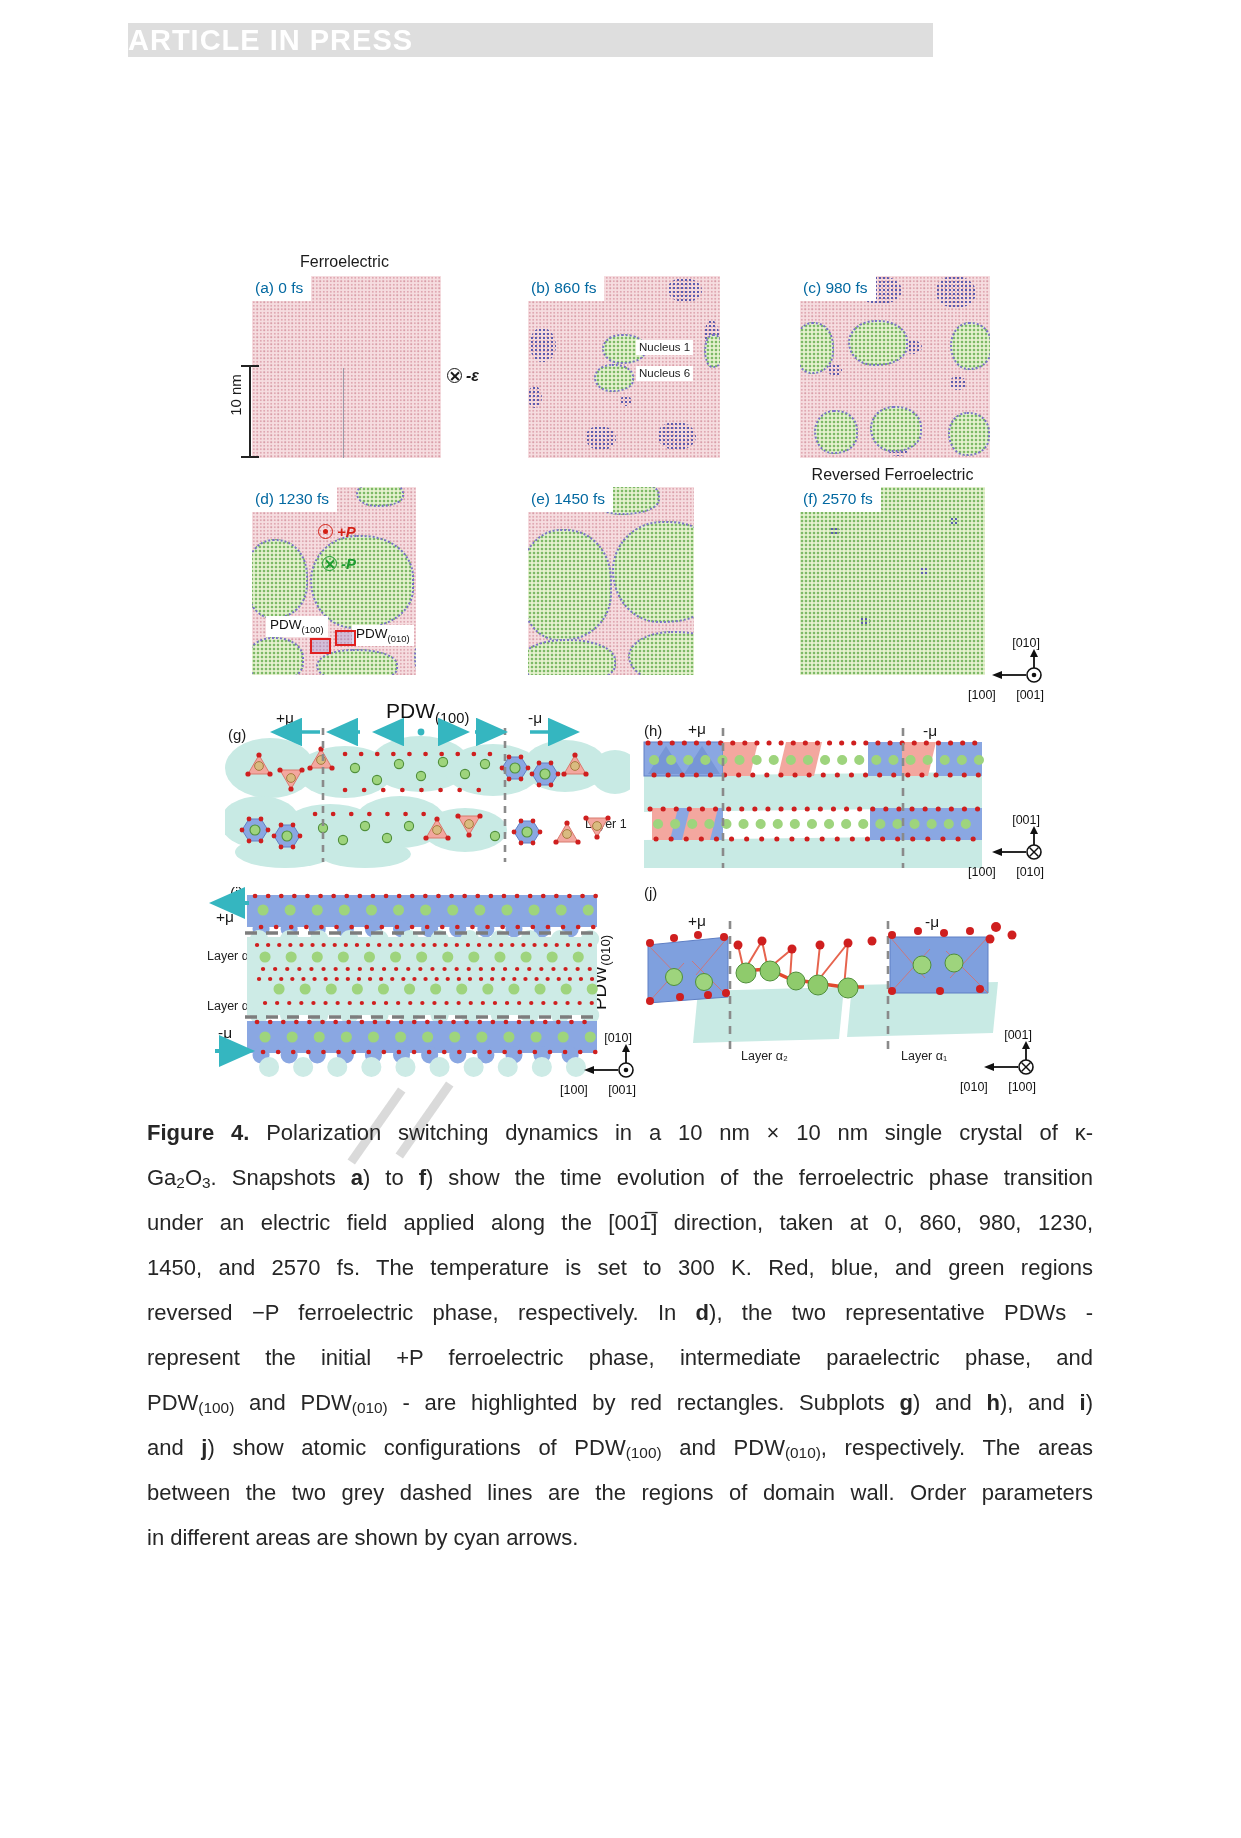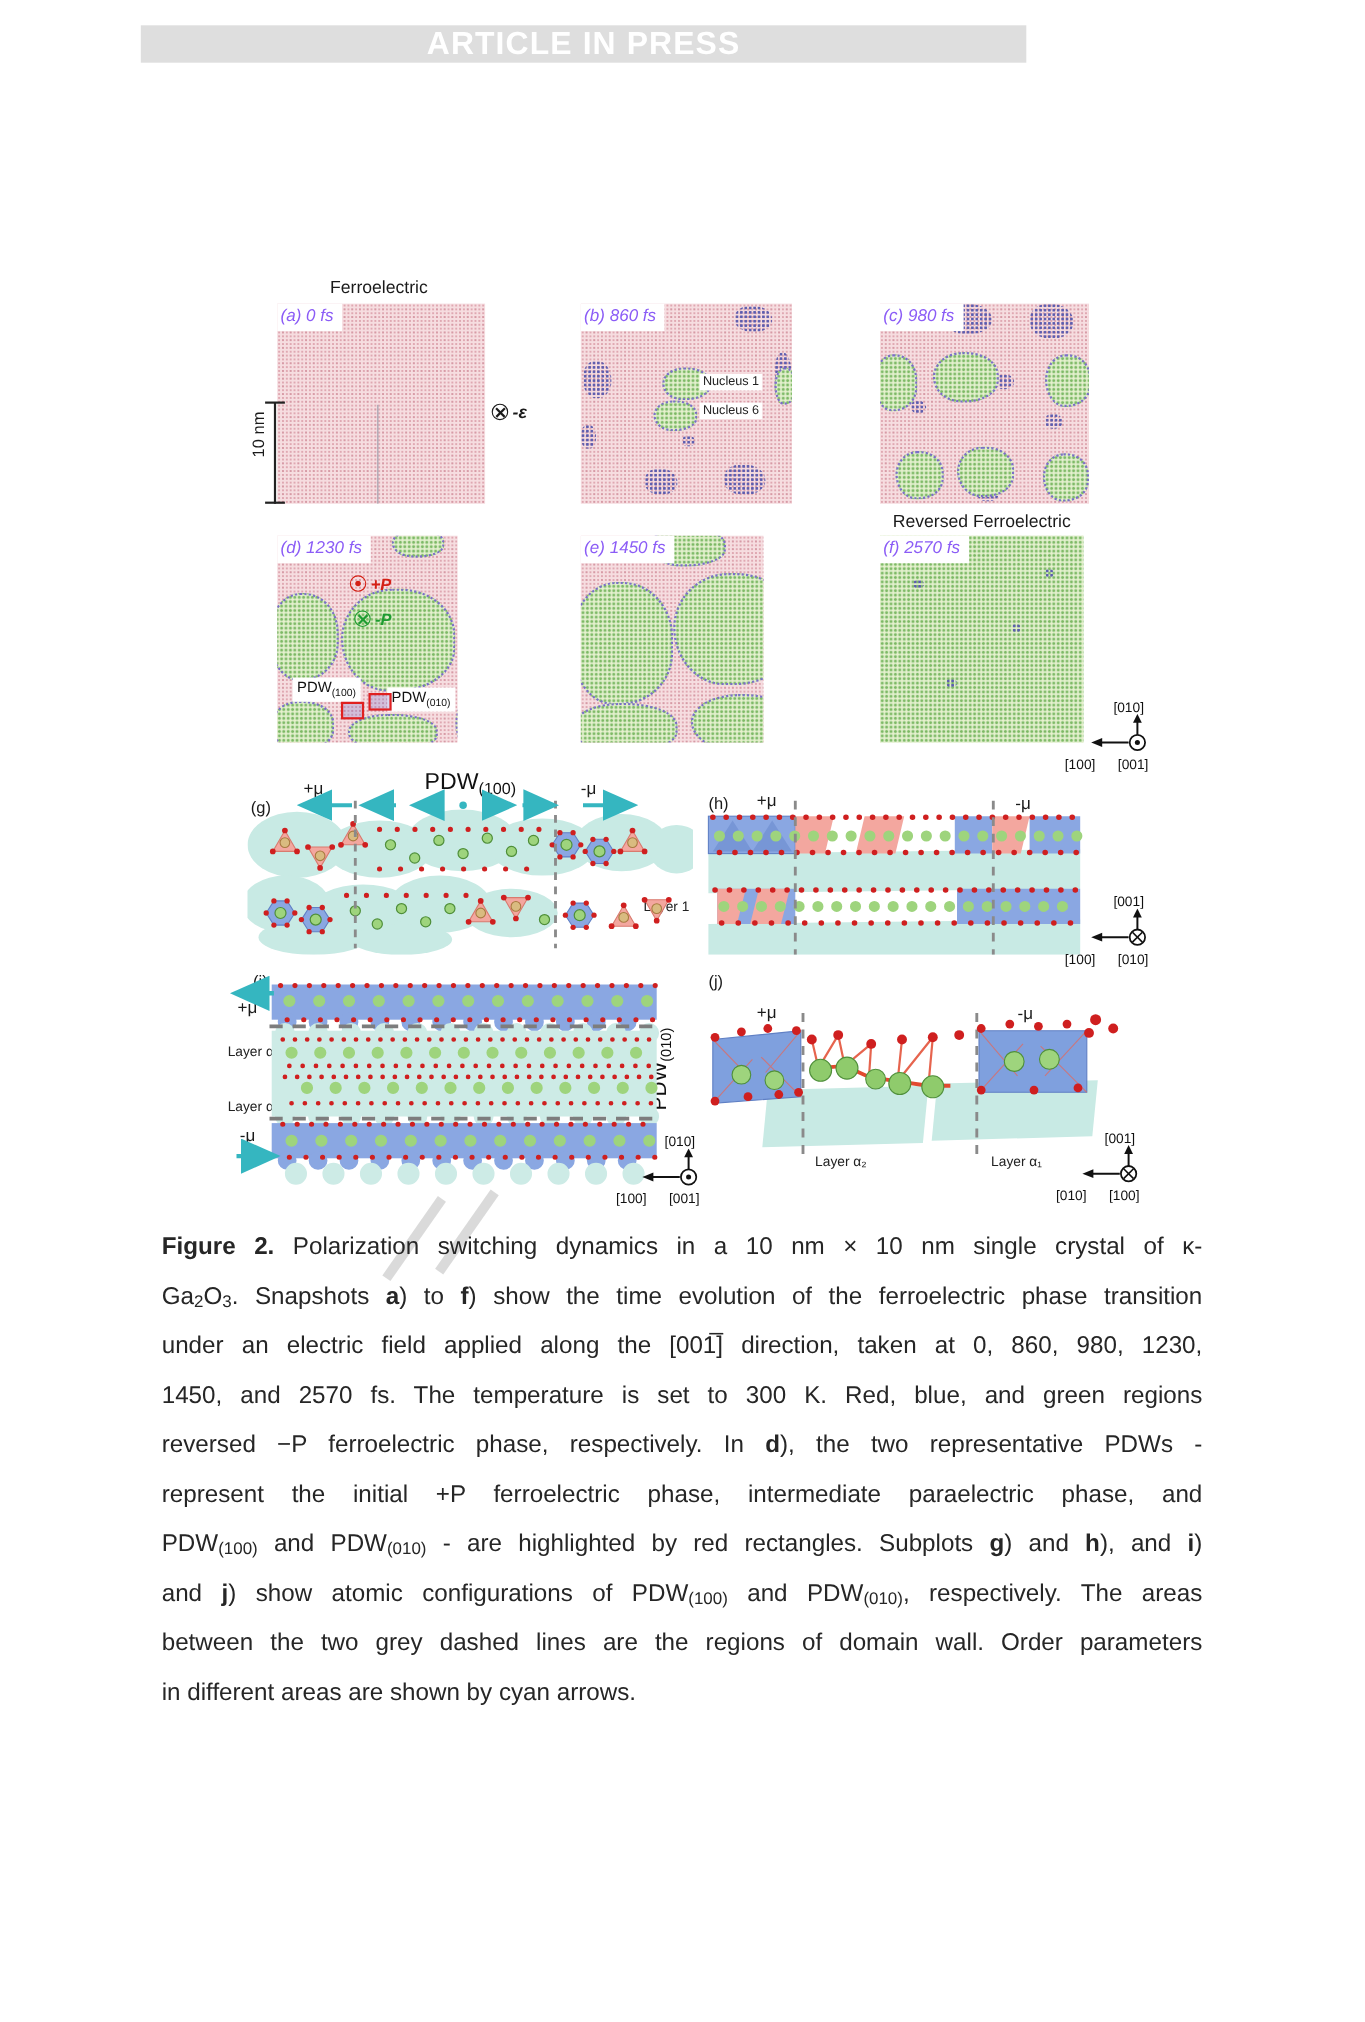--- a/index.html
+++ b/index.html
@@ -2,34 +2,34 @@
 <html><head>
 <meta charset="utf-8">
 <style>
   html,body{margin:0;padding:0;background:#fff;}
   .page{position:relative;width:1241px;height:1838px;background:#ffffff;
         font-family:"Liberation Sans",sans-serif;color:#111;overflow:hidden;}
   .abs{position:absolute;}
 
   
   .banner{position:absolute;left:128px;top:23px;width:805px;height:34px;background:#dedede;
-          color:#ffffff;font-weight:bold;font-size:29px;line-height:34px;text-align:center;letter-spacing:1px;}
+          color:#ffffff;font-weight:bold;font-size:29px;line-height:34px;text-align:left;letter-spacing:1px;}
 
   
   .snap{position:absolute;overflow:hidden;}
   .tex-pink{background-color:#f6dde0;
     background-image:radial-gradient(rgba(205,125,140,.55) .9px, transparent 1.2px),
                      radial-gradient(rgba(160,80,100,.22) .9px, transparent 1.2px);
     background-size:3.5px 3.5px,7px 7px;background-position:0 0,1.7px 1.7px;}
   .tex-green{background-color:#d2e8c1;
     background-image:radial-gradient(rgba(90,165,60,.7) 1px, transparent 1.3px),
                      radial-gradient(rgba(235,242,205,.9) .8px, transparent 1px);
     background-size:4px 4px,4px 4px;background-position:0 0,2px 2px;}
-  .plabel{position:absolute;left:0;top:0;background:#ffffff;color:#8b5cf6;
-          font-size:15.5px;line-height:1.15;padding:3px 8px 4px 3px;white-space:nowrap;z-index:5;font-style:italic;}
+  .plabel{position:absolute;left:0;top:0;background:#ffffff;color:#0369a1;
+          font-size:15.5px;line-height:1.15;padding:3px 8px 4px 3px;white-space:nowrap;z-index:5;}
   .gblob{position:absolute;border:2.5px dotted #7b6fc8;
          border-radius:48% 52% 55% 45%/52% 48% 45% 55%;}
   .speck{position:absolute;background-image:radial-gradient(#5c5cae 1.1px, transparent 1.4px);
          background-size:4px 4px;border-radius:45% 55% 50% 50%;}
   .nlabel{position:absolute;background:#fff;font-size:11.5px;line-height:1.1;
           padding:1px 3px;color:#222;white-space:nowrap;z-index:6;}
   .wbox{position:absolute;background:#fff;font-size:13.5px;line-height:1.1;
         padding:2px 4px;color:#111;white-space:nowrap;z-index:6;}
   .wbox sub,.pdw-big sub{font-size:70%;}
   .redrect{position:absolute;border:2px solid #e02020;background:rgba(120,110,200,.28);z-index:7;}
@@ -442,21 +442,21 @@
       <line x1="50.5" y1="21.5" x2="41.5" y2="30.5" stroke="#111" stroke-width="1.5"></line>
     </svg>
     <span class="ax-lt">[010]</span>
     <span class="ax-ot">[100]</span>
   </div>
 
   <div class="wm" style="left:372px;top:1082px;width:9px;height:88px;transform:rotate(35deg)"></div>
   <div class="wm" style="left:420px;top:1076px;width:9px;height:88px;transform:rotate(35deg)"></div>
 
   <div class="caption" id="caption">
-      <div class="cap-line just"><span class="cb">Figure 2.</span><span> Polarization switching dynamics in a 10 nm × 10 nm single crystal of κ-</span></div>
+      <div class="cap-line just"><span class="cb">Figure 4.</span><span> Polarization switching dynamics in a 10 nm × 10 nm single crystal of κ-</span></div>
       <div class="cap-line just"><span>Ga</span><span class="cs">2</span><span>O</span><span class="cs">3</span><span>. Snapshots </span><span class="cb">a</span><span>) to </span><span class="cb">f</span><span>) show the time evolution of the ferroelectric phase transition</span></div>
       <div class="cap-line just"><span>under an electric field applied along the [001̅] direction, taken at 0, 860, 980, 1230,</span></div>
       <div class="cap-line just"><span>1450, and 2570 fs. The temperature is set to 300 K. Red, blue, and green regions</span></div>
       <div class="cap-line just"><span>reversed −P ferroelectric phase, respectively. In </span><span class="cb">d</span><span>), the two representative PDWs -</span></div>
       <div class="cap-line just"><span>represent the initial +P ferroelectric phase, intermediate paraelectric phase, and</span></div>
       <div class="cap-line just"><span>PDW</span><span class="cs">(100)</span><span> and PDW</span><span class="cs">(010)</span><span> - are highlighted by red rectangles. Subplots </span><span class="cb">g</span><span>) and </span><span class="cb">h</span><span>), and </span><span class="cb">i</span><span>)</span></div>
       <div class="cap-line just"><span>and </span><span class="cb">j</span><span>) show atomic configurations of PDW</span><span class="cs">(100)</span><span> and PDW</span><span class="cs">(010)</span><span>, respectively. The areas</span></div>
       <div class="cap-line just"><span>between the two grey dashed lines are the regions of domain wall. Order parameters</span></div>
       <div class="cap-line"><span>in different areas are shown by cyan arrows.</span></div>
     </div>

